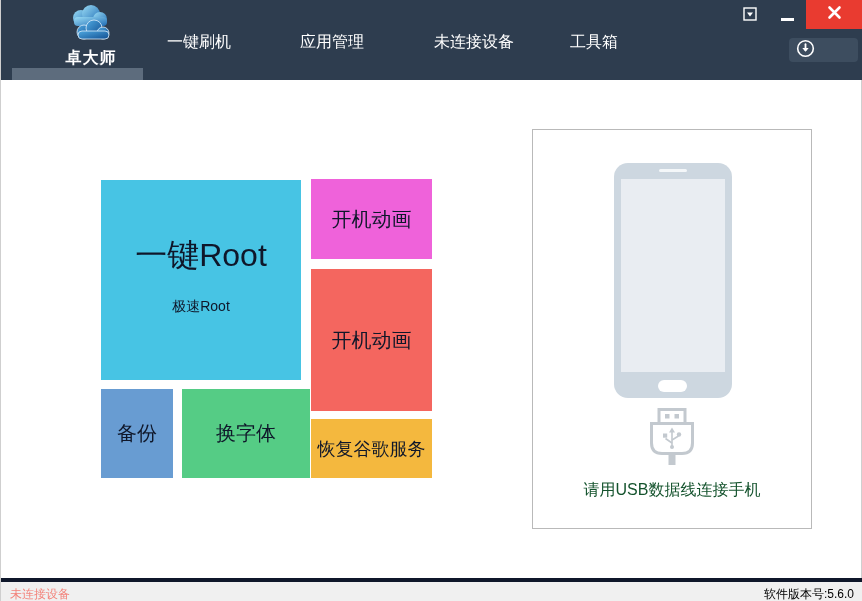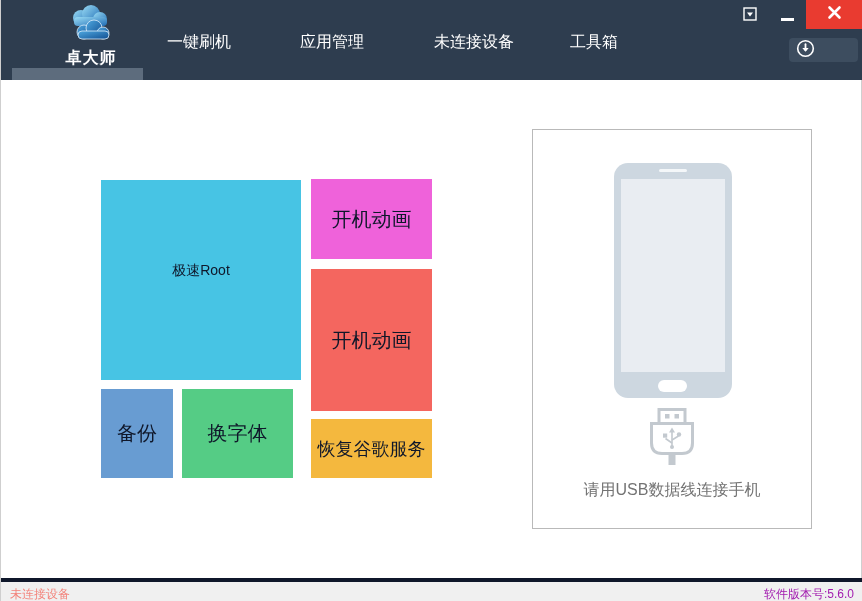--- a/index.html
+++ b/index.html
@@ -28,44 +28,44 @@
   
   .tile { position:absolute; display:flex; align-items:center; justify-content:center;
           color:#0f172a; cursor:pointer; text-align:center; }
   .tile-root { left:100px; top:180px; width:200px; height:200px; background:#47c4e4;
                flex-direction:column; justify-content:flex-start; padding-top:57px; }
   .tile-root-title { font-size:32px; line-height:36px; }
   .tile-root-sub { margin-top:22px; font-size:14px; line-height:22px; }
   .tile-boot   { left:310px; top:179px; width:121px; height:80px;  background:#ef62da; font-size:20px; }
   .tile-uninst { left:310px; top:269px; width:121px; height:142px; background:#f4665f; font-size:20px; }
   .tile-backup { left:100px; top:389px; width:72px;  height:89px;  background:#689cd2; font-size:20px; }
-  .tile-font   { left:181px; top:389px; width:111px; height:89px;  background:#55cc85; font-size:20px; }
+  .tile-font   { left:181px; top:389px; width:128px; height:89px;  background:#55cc85; font-size:20px; }
   .tile-google { left:310px; top:419px; width:121px; height:59px;  background:#f4b83e; font-size:18px;font-family:Liberation Mono, monospace; }
 
   
   .device-card { position:absolute; left:531px; top:129px; width:280px; height:400px;
                  background:#fff; border:1px solid #b9b9b9; }
   .phone { position:absolute; left:81px; top:33px; width:118px; height:235px;
            background:#cdd7e0; border-radius:14px; }
   .phone-speaker { position:absolute; left:45px; top:6px; width:28px; height:3px;
                    background:#f4f7f9; border-radius:2px; }
   .phone-screen { position:absolute; left:7px; top:16px; width:104px; height:193px; background:#e9edf2; }
   .phone-home { position:absolute; left:44px; top:217px; width:29px; height:12px;
                 background:#fff; border-radius:6px; }
   .usb-wrap { position:absolute; left:117px; top:278px; width:44px; height:58px; }
   .connect-prompt { position:absolute; left:0; top:350px; width:278px; text-align:center;
-                    font-size:16px; color:#737373; }
+                    font-size:16px; color:#14532d; }
 
   
   .status-bar { position:absolute; left:0; top:578px; width:862px; height:23px;
                 background:#f0f0f0; border-top:4px solid #0f172a;
                 display:flex; align-items:center; justify-content:space-between;
                 padding:12px 9px; font-size:12px; }
   .status-left { color:#f3837b; }
-  .status-right { color:#a21caf; }
+  .status-right { color:#000000; }
 </style>
 </head>
 <body>
 
 <div id="window">
 
   <div class="header">
 
     <div class="logo">
       <span>
@@ -128,20 +128,21 @@
         <svg width="19" height="19" viewBox="0 0 19 19">
           <circle cx="9.5" cy="9.5" r="7.8" fill="none" stroke="#fff" stroke-width="1.6"></circle>
           <path d="M9.5 5.2 v6" stroke="#fff" stroke-width="1.8" stroke-linecap="round"></path>
           <path d="M6.3 9 L9.5 12.8 L12.7 9 Z" fill="#fff"></path>
         </svg>
       </span>
     </div>
   </div>
 
   <div class="tile tile-root">
+    <div class="tile-root-title">一键Root</div>
     <div class="tile-root-sub">
       <div>极速Root</div>
     </div>
   </div>
 
   <div class="tile tile-boot">开机动画</div>
   <div class="tile tile-uninst">开机动画</div>
   <div class="tile tile-backup">备份</div>
   <div class="tile tile-font">换字体</div>
   <div class="tile tile-google">恢复谷歌服务</div>

